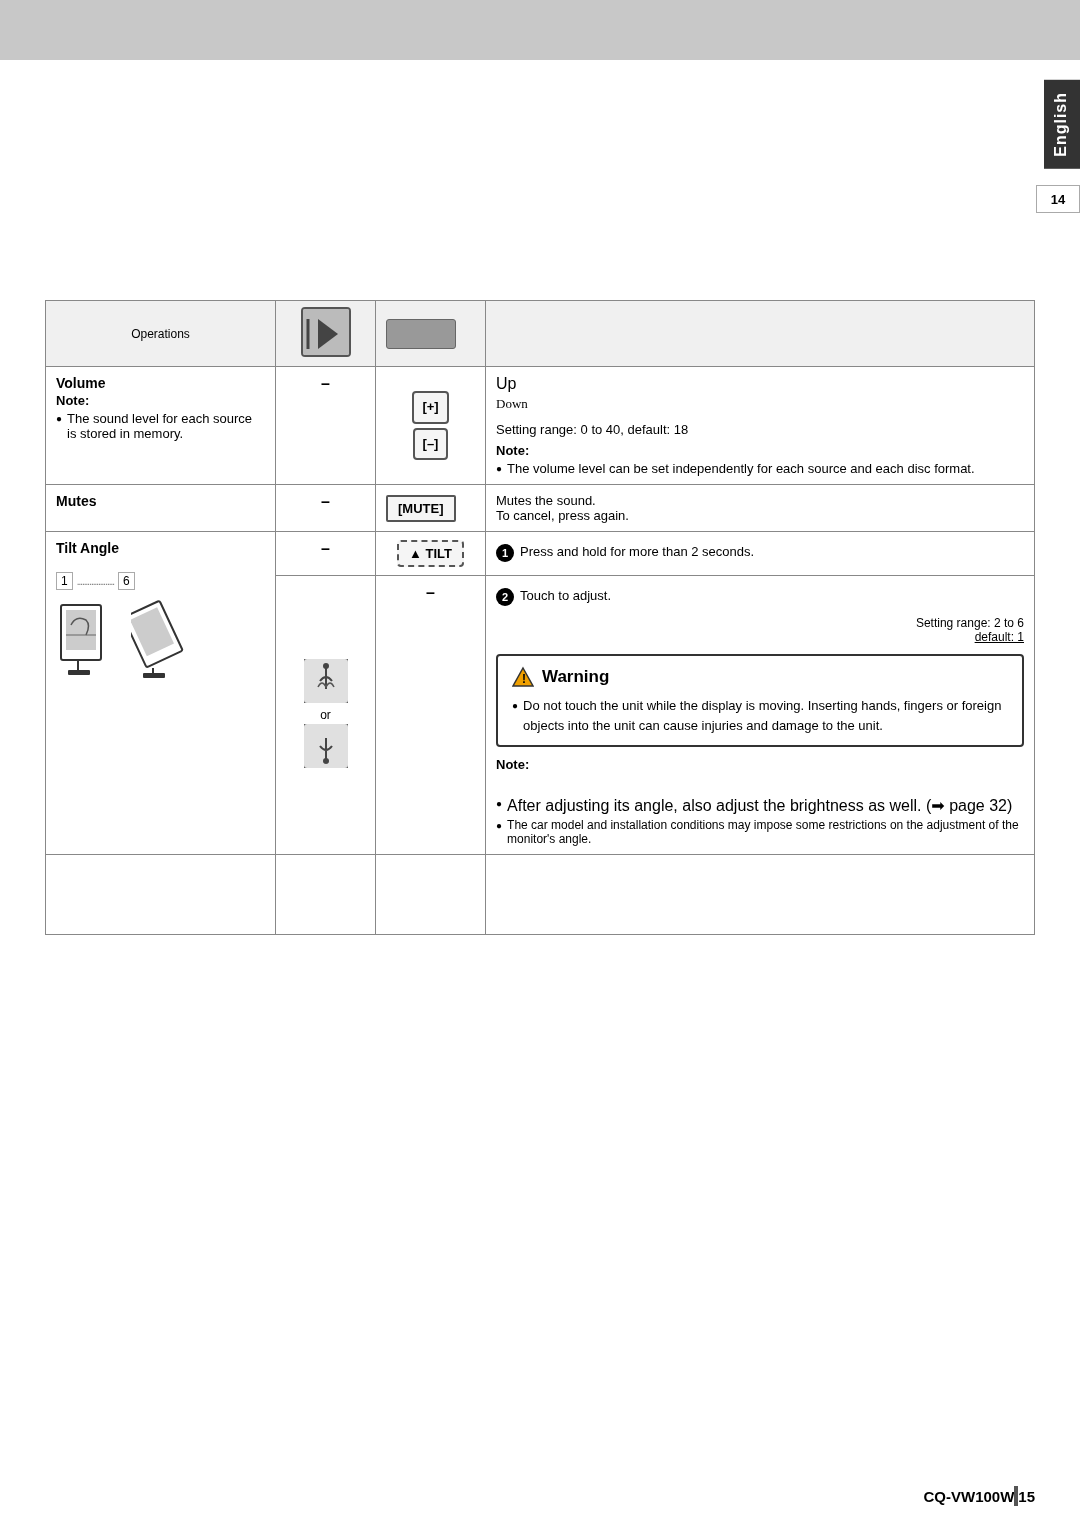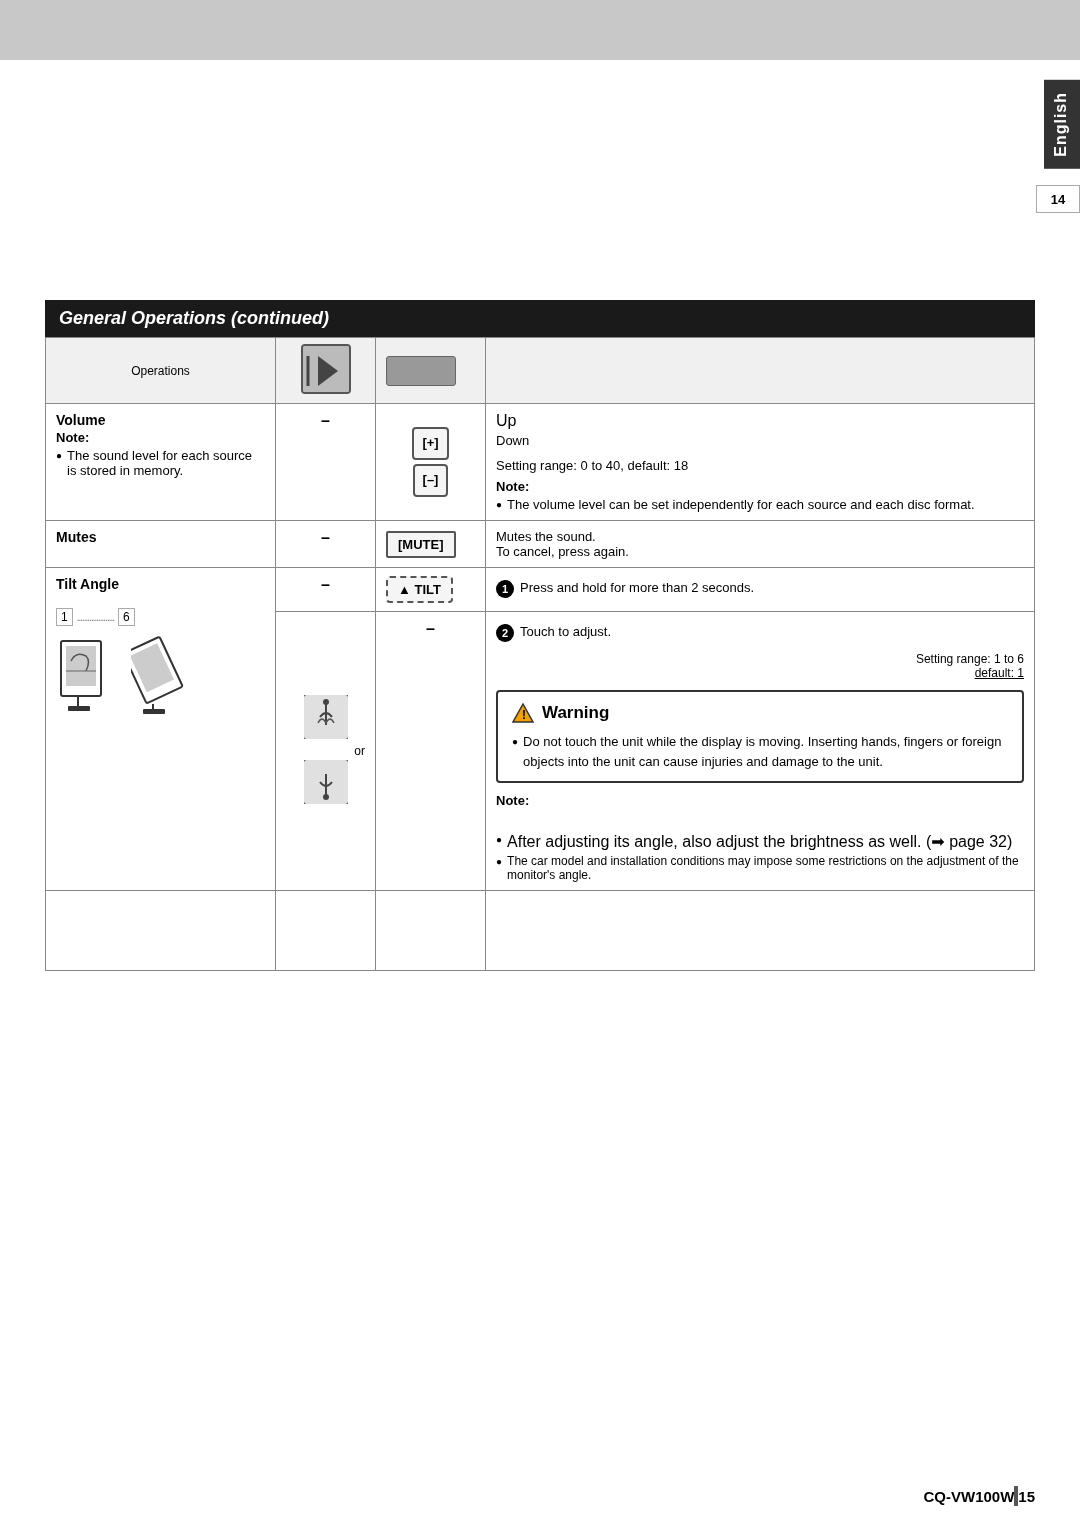--- a/index.html
+++ b/index.html
@@ -263,21 +263,21 @@
       border-radius: 2px;
       padding: 4px 10px;
       font-size: 13px;
       font-weight: bold;
       background: #f5f5f5;
     }
 
     
     .or-text {
       font-size: 12px;
-      text-align: right;
+      text-align: center;
       margin: 2px 0;
     }
 
     .dash-cell {
       text-align: center;
       font-size: 16px;
       font-weight: bold;
       vertical-align: middle;
     }
 
@@ -294,23 +294,20 @@
 <div class="english-tab">
   <span>English</span>
 </div>
 
 <div class="page-number-box">
   <span>14</span>
 </div>
 
 <div class="main-content">
 
-  <div class="section-header">
-    <span>General Operations (continued)</span>
-  </div>
 
   <table class="ops-table">
 
     <colgroup>
       <col class="col-ops">
       <col class="col-btn1">
       <col class="col-btn2">
       <col class="col-desc">
     </colgroup>
     <tbody>
@@ -350,21 +347,21 @@
         <div class="plus-minus">
           <div class="btn-icon"><span>[+]</span></div>
           <br>
           <div class="btn-icon" style="margin-top:4px;"><span>[–]</span></div>
         </div>
       </td>
       <td>
         <div style="font-size:16px; margin-bottom:3px;">
           <span>Up</span>
         </div>
-        <div style="font-size:13px;">
+        <div style="font-size:13px;font-family:Liberation Serif, serif;">
           <span>Down</span>
         </div>
         <div class="setting-range">
           <span>Setting range: 0 to 40,  default: 18</span>
         </div>
         <div class="note-label">
           <span>Note:</span>
         </div>
         <div class="bullet-item">
           <span>The volume level can be set independently for each source and each disc format.</span>
@@ -423,21 +420,21 @@
               </g>
               <line x1="22" y1="68" x2="22" y2="75" stroke="#333" stroke-width="2"></line>
               <rect x="12" y="73" width="22" height="5" rx="1" fill="#333"></rect>
             </svg>
           </div>
         </div>
       </td>
       <td class="dash-cell">
         <span>–</span>
       </td>
-      <td style="vertical-align:middle;">
+      <td style="text-align:center; vertical-align:middle;">
         <div class="tilt-btn">
           <span>▲ TILT</span>
         </div>
       </td>
       <td>
         <div class="numbered-step">
           <span class="circle-num">1</span>
           <span>Press and hold for more than 2 seconds.</span>
         </div>
       </td>
@@ -466,21 +463,21 @@
       </td>
       <td class="dash-cell sub-row-dashed">
         –
       </td>
       <td class="sub-row-dashed">
         <div class="numbered-step">
           <span class="circle-num">2</span>
           <span>Touch to adjust.</span>
         </div>
         <div style="font-size:12px; text-align:right; margin-top:6px;">
-          <span>Setting range: 1 to 6</span>
+          <span>Setting range: 2 to 6</span>
         </div>
         <div style="font-size:12px; text-align:right;text-decoration:underline;">
           <span>default: 1</span>
         </div>
 
         <div class="warning-box" style="margin-top:10px;">
           <div class="warning-title">
             <svg width="22" height="22" viewBox="0 0 22 22">
               <polygon points="11,2 21,20 1,20" fill="#f0a000" stroke="#333" stroke-width="1.5"></polygon>
               <text x="10" y="17" font-size="12" font-weight="bold" fill="#000">!</text>

